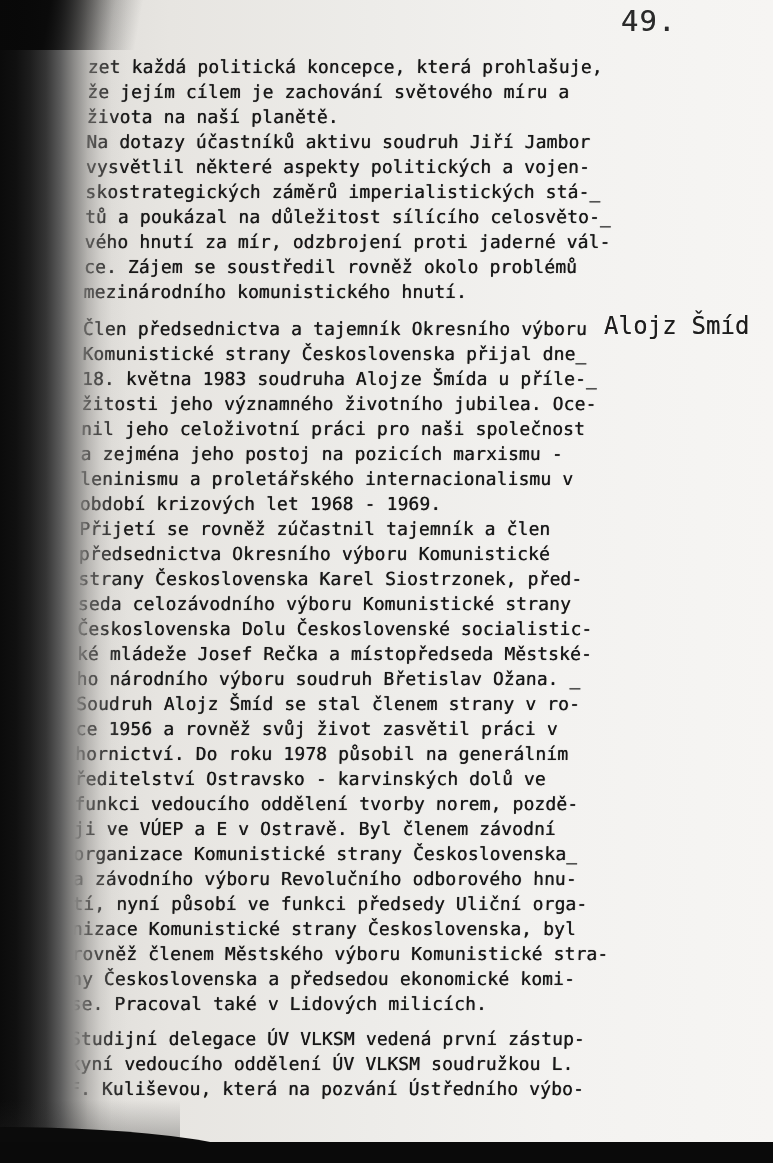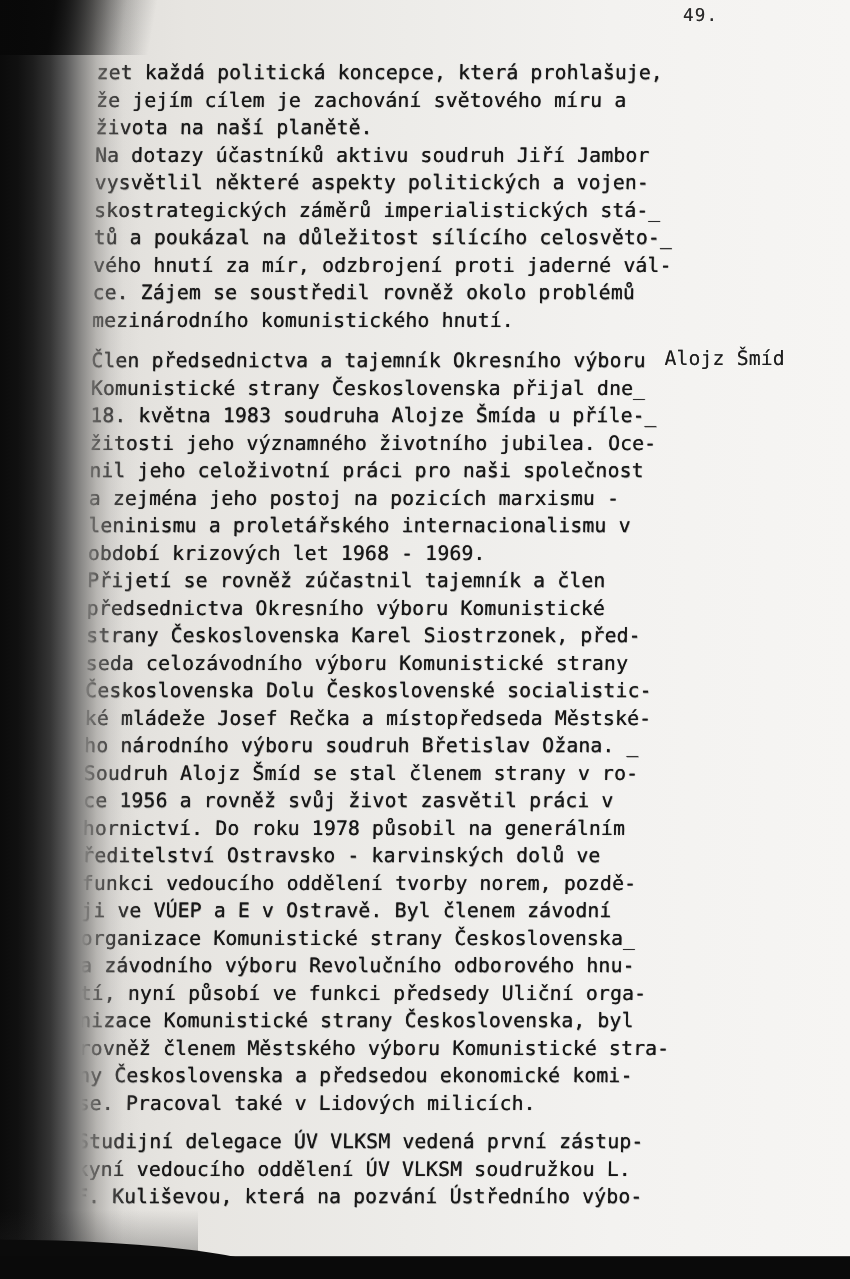--- a/index.html
+++ b/index.html
@@ -23,32 +23,32 @@
   }
   .paragraph { position:relative; }
   .paragraph:nth-child(3) { margin-top:12px; }
   .paragraph:nth-child(4) { margin-top:10px; }
   .line { height:25px; }
 
   
   .margin-note {
     position:absolute;
     color:#1d1d1d;
-    font-size:18px; line-height:27px; letter-spacing:0.12px;
+    font-size:24px; line-height:27px; letter-spacing:0.12px;
     white-space:pre;
     text-shadow:0 0 0.6px rgba(20,20,20,0.6);
   }
   .note-1 { left:604px; top:313px; }
   .note-2 { left:600px; top:1024px; }
 
   
   .page-number {
     position:absolute; left:621px; top:4px;
     color:#2a2a2a;
-    font-size:16px; letter-spacing:1px;
+    font-size:29px; letter-spacing:1px;
     text-shadow:0 0 0.6px rgba(30,30,30,0.6);
   }
 
   
   .edge { position:absolute; pointer-events:none; }
   .edge-left {
     top:0; left:0; width:128px; height:100%;
     background:linear-gradient(to right,
       #0b0b0b 0px, #101010 16px, #1d1d1d 30px, #353535 46px,
       #5b5b5b 60px, #8b8a88 74px, rgba(150,148,145,0.55) 88px,

